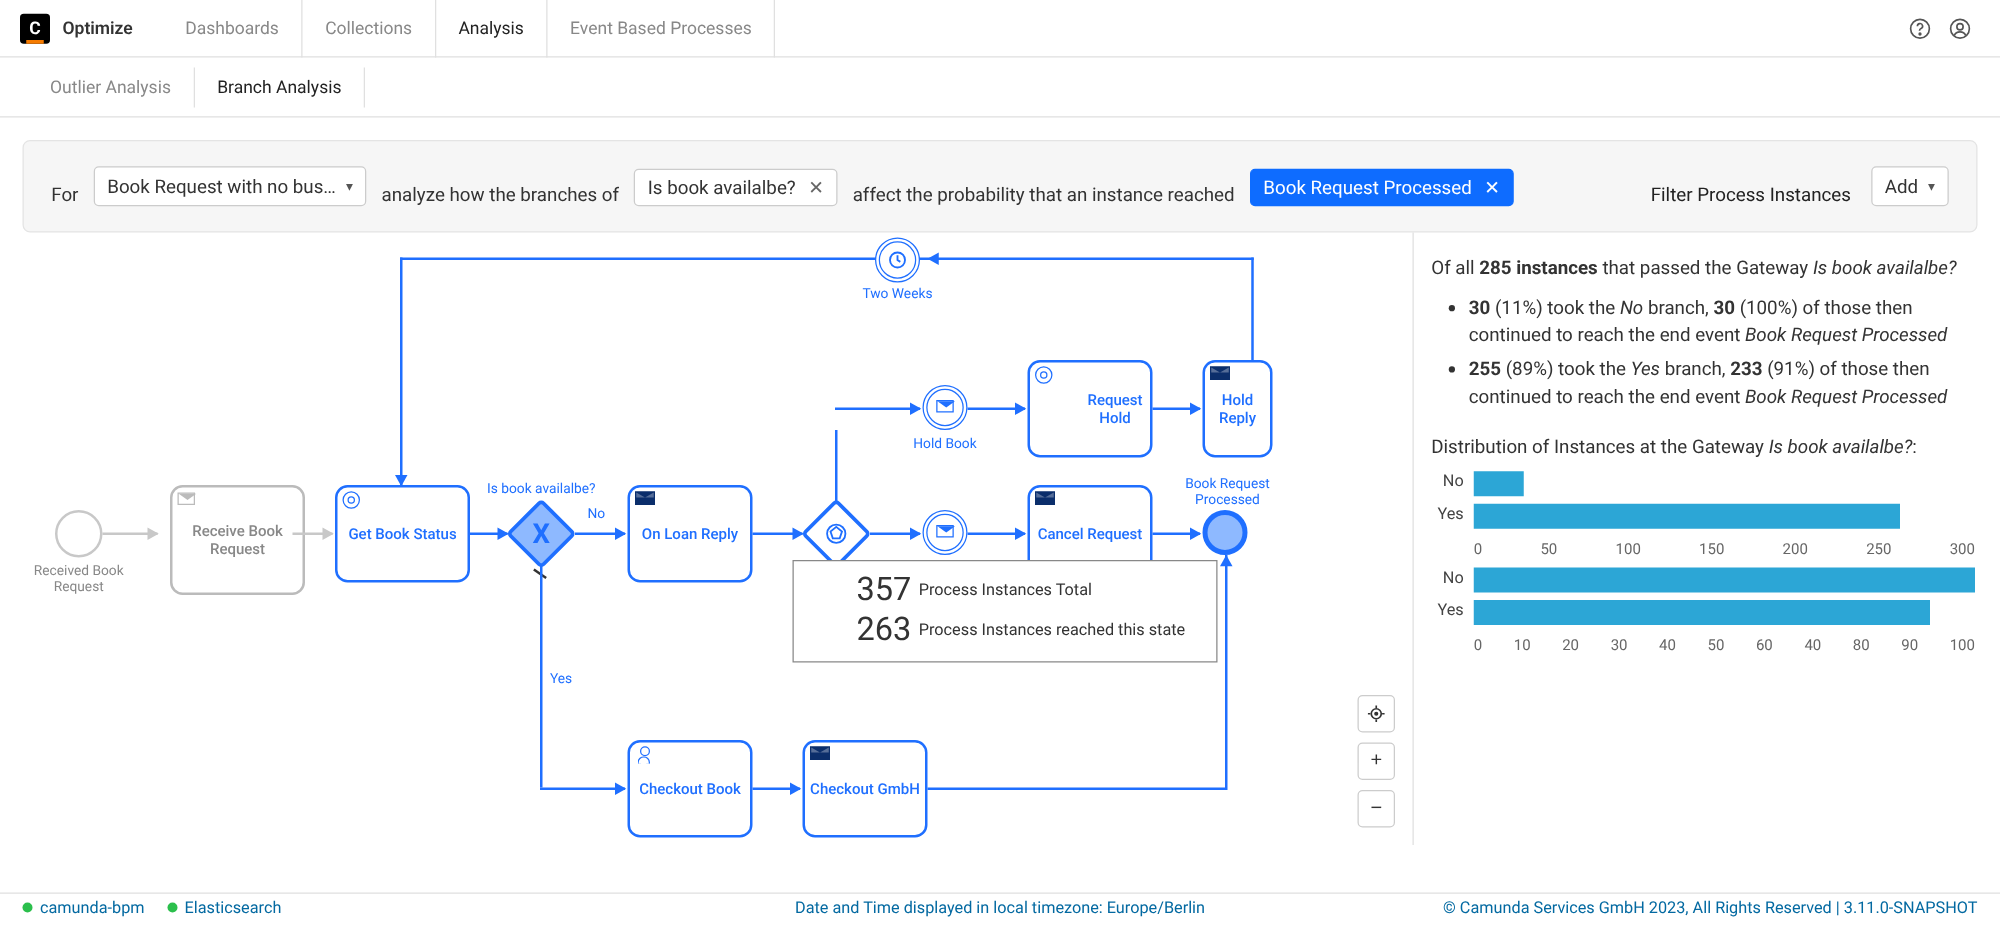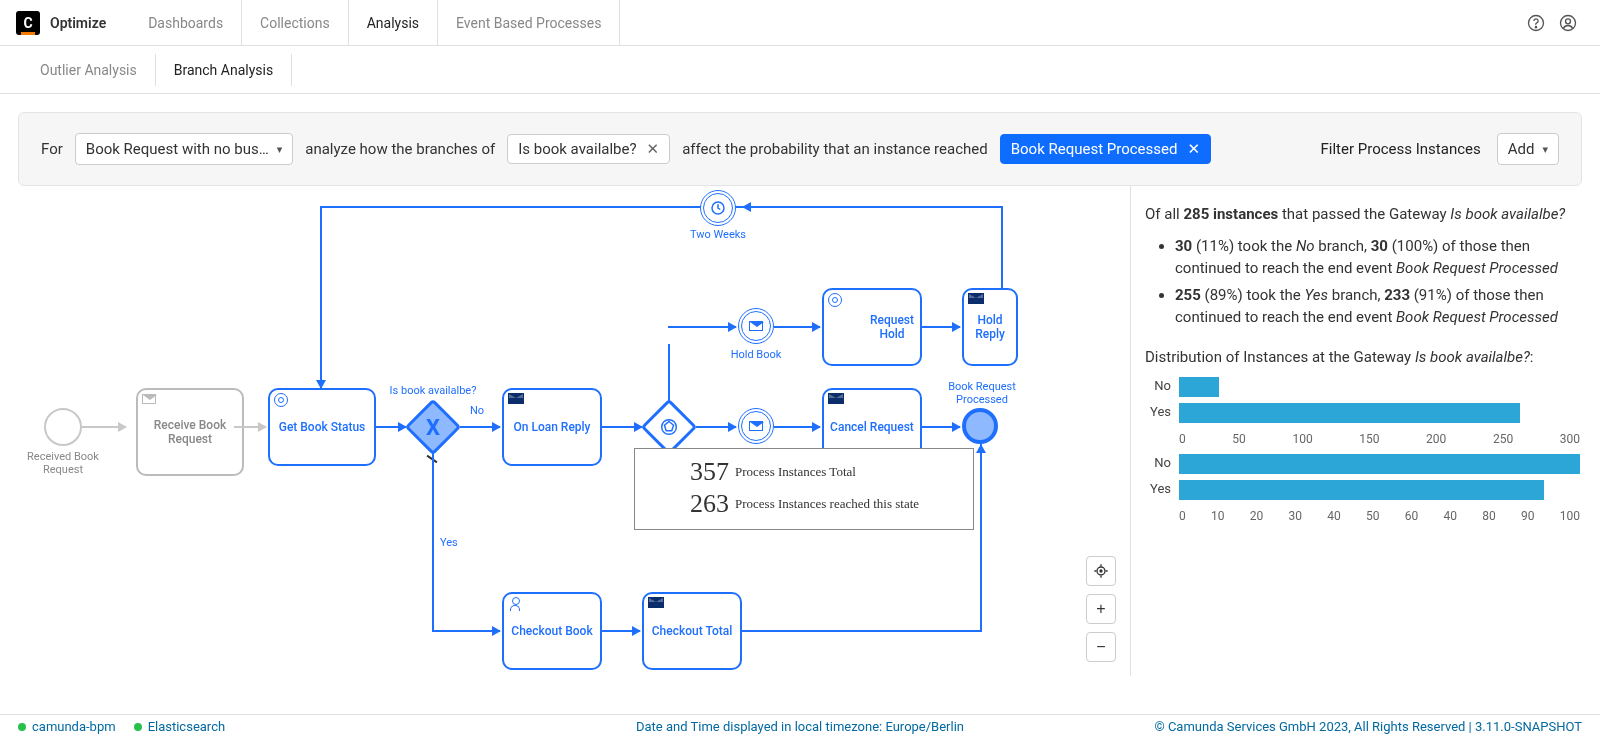--- a/index.html
+++ b/index.html
@@ -41,21 +41,21 @@
 }
 .subtabs a {
   color:#888; padding:0 18px; height:32px; display:flex; align-items:center;
   border-right:1px solid #e0e0e0; cursor:pointer;
 }
 .subtabs a:first-child { padding-left:0; }
 .subtabs a.active { color:#222; }
 .controlbar {
   margin: 18px 18px 0 18px;
   background:#f6f6f6; border:1px solid #e4e4e4; border-radius:6px;
-  padding: 20px 22px; display:flex; align-items:center; gap:12px; font-size:15px;
+  padding: 20px 22px; display:flex; align-items:flex-end; gap:12px; font-size:15px;
 }
 .selbox {
   background:#fff; border:1px solid #ccc; border-radius:4px; height:32px;
   display:flex; align-items:center; padding:0 10px; gap:8px; cursor:pointer;
 }
 .selbox .chev { font-size:11px; color:#555; }
 .pill {
   display:flex; align-items:center; border:1px solid #ccc; background:#fff; border-radius:4px;
   height:30px; padding:0 10px; gap:10px; cursor:pointer;
 }
@@ -166,21 +166,20 @@
 .zoom {
   position:absolute; right:14px; bottom:14px; display:flex; flex-direction:column; gap:8px;
 }
 .zoom button {
   width:30px; height:30px; border:1px solid #ccc; background:#fff; border-radius:4px; cursor:pointer;
   display:flex; align-items:center; justify-content:center; font-size:16px; color:#333;
 }
 .tooltip{
   position:absolute; border:1px solid #888; background:#fff; padding:6px 10px 8px 10px;
   font-size:13px;
-  font-family:Liberation Serif, serif;
 }
 .tooltip .trow{ display:flex; align-items:center; gap:6px; margin:2px 0;}
 .tooltip .big{ font-size:26px; font-weight:400; min-width:84px; text-align:right; }
 .conn-h { position:absolute; height:2px; background:#1f6fff; }
 .conn-v { position:absolute; width:2px; background:#1f6fff; }
 .conn-h.gray, .conn-v.gray { background:#c8c8c8; }
 .arrow-r {
   position:absolute; width:0; height:0; border-top:5px solid transparent; border-bottom:5px solid transparent;
   border-left:9px solid #1f6fff;
 }
@@ -357,21 +356,21 @@
       <div class="conn-h" style="left:432px; top:444px; width:68px;"></div>
       <div class="arrow-r" style="left:492px; top:440px;"></div>
       <div class="node" style="left:502px; top:406px; width:100px; height:78px;">
         <span class="corner-icon icon-left"><span class="person-icon"></span></span>
         <span>Checkout Book</span>
       </div>
       <div class="conn-h" style="left:602px; top:444px; width:38px;"></div>
       <div class="arrow-r" style="left:632px; top:440px;"></div>
       <div class="node" style="left:642px; top:406px; width:100px; height:78px;">
         <span class="corner-icon icon-left" style="color:#0b2e6b;"><span class="envelope-filled"></span></span>
-        <span>Checkout Total</span>
+        <span>Checkout GmbH</span>
       </div>
       <div class="conn-h" style="left:742px; top:444px; width:238px;"></div>
       <div class="conn-v" style="left:980px; top:258px; height:188px;"></div>
       <div class="arrow-d" style="left:976px; top:258px; transform:rotate(180deg);"></div>
 
       <div class="tooltip" style="left:634px; top:262px; width:340px;">
         <div class="trow">
             <span class="big">357</span>
             <span>Process Instances Total</span>
           </div>

